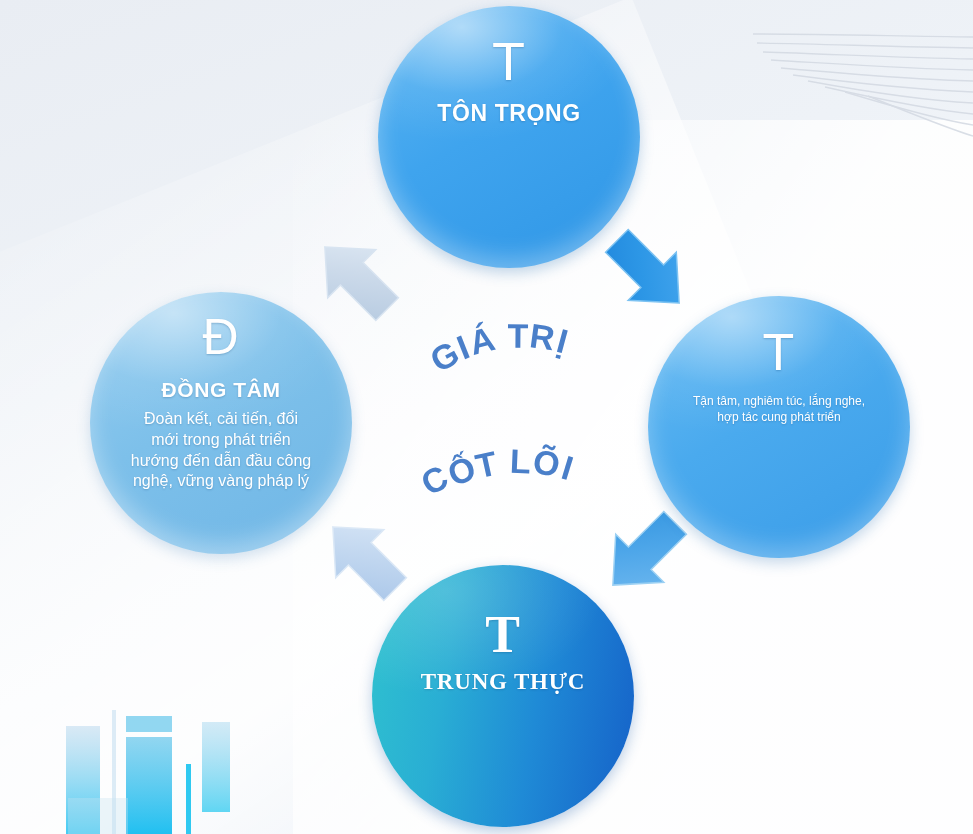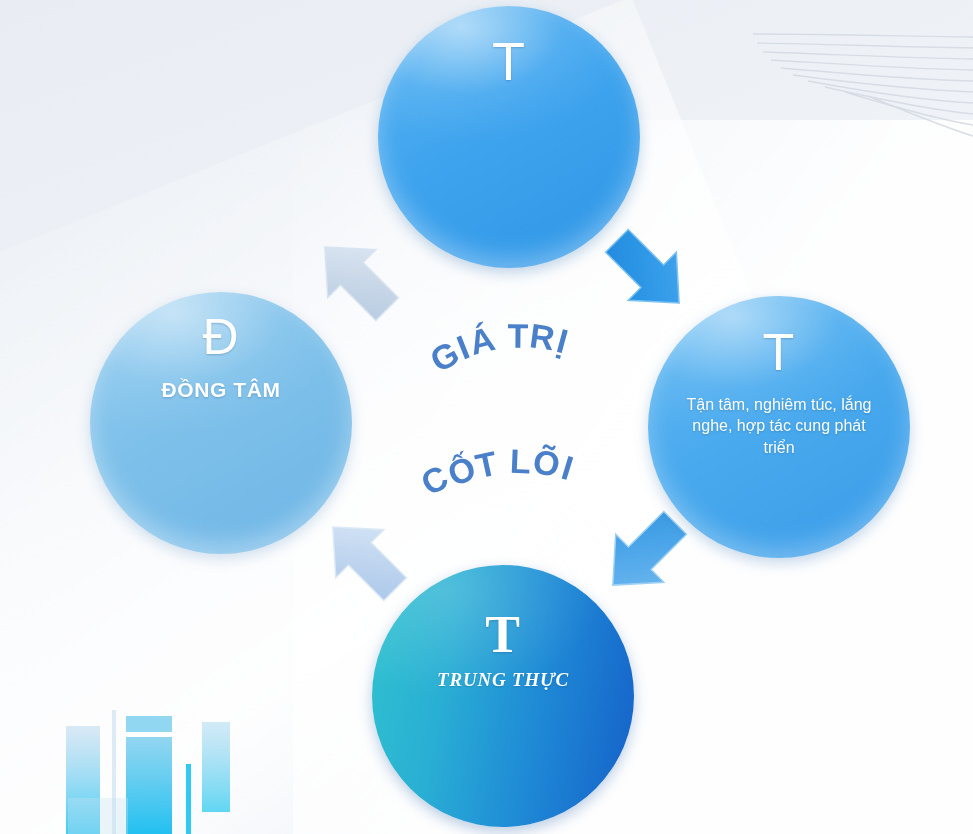--- a/index.html
+++ b/index.html
@@ -109,21 +109,21 @@
     width: 262px;
     height: 262px;
     background:
       radial-gradient(ellipse 120% 80% at 32% 8%, rgba(255,255,255,0.5) 0%, rgba(255,255,255,0.06) 34%, rgba(255,255,255,0) 56%),
       linear-gradient(150deg, #68bcf3 0%, #4aaaee 45%, #3a9ce8 100%);
     box-shadow: 0 5px 14px rgba(40, 110, 175, 0.26), inset 0 -10px 22px rgba(255,255,255,0.28);
     padding-top: 30px;
   }
   #circle-trach-nhiem .letter { font-size: 52px; margin-bottom: 16px; }
   #circle-trach-nhiem .vtitle { font-size: 22px; margin-bottom: 9px; }
-  #circle-trach-nhiem .vdesc { font-size: 16px; line-height: 1.33; max-width: 195px; }
+  #circle-trach-nhiem .vdesc { font-size: 12px; line-height: 1.33; max-width: 195px; }
 
   
   #circle-dong-tam {
     left: 90px;
     top: 292px;
     width: 262px;
     height: 262px;
     background:
       radial-gradient(ellipse 120% 80% at 32% 8%, rgba(255,255,255,0.5) 0%, rgba(255,255,255,0.07) 34%, rgba(255,255,255,0) 58%),
       linear-gradient(150deg, #95cdf0 0%, #7dc0ea 45%, #6fb6e6 100%);
@@ -141,21 +141,21 @@
     width: 262px;
     height: 262px;
     background:
       radial-gradient(ellipse 120% 80% at 28% 10%, rgba(255,255,255,0.18) 0%, rgba(255,255,255,0) 50%),
       linear-gradient(100deg, #2fc2cf 0%, #29aed4 30%, #1f8ad6 62%, #1560c8 100%);
     box-shadow: 0 5px 14px rgba(25, 90, 165, 0.30);
     font-family: "Liberation Serif", serif;
     padding-top: 44px;
   }
   #circle-trung-thuc .letter { font-size: 52px; font-weight: bold; margin-bottom: 8px; font-family: "Liberation Serif", serif; }
-  #circle-trung-thuc .vtitle { font-size: 19px; margin-bottom: 6px; letter-spacing: 0.8px; font-family: "Liberation Serif", serif; font-style: italic; }
+  #circle-trung-thuc .vtitle { font-size: 23px; margin-bottom: 6px; letter-spacing: 0.8px; font-family: "Liberation Serif", serif; }
   #circle-trung-thuc .vdesc { font-size: 17px; line-height: 1.45; max-width: 210px; font-family: "Liberation Serif", serif; }
 
   
   .center-label {
     position: absolute;
     width: 230px;
     text-align: center;
     color: #4a7fc9;
     font-weight: bold;
     font-size: 34px;
@@ -280,33 +280,35 @@
         <stop offset="100%" stop-color="#dce9f8"></stop>
       </linearGradient>
     </defs>
     <g transform="rotate(-45 48 50)">
       <path d="M48,6 L82,44 L64,44 L64,94 L32,94 L32,44 L14,44 Z" fill="url(#agBL)" stroke="#dbe8f6" stroke-width="1.5"></path>
     </g>
   </svg>
 
   <div id="circle-ton-trong" class="value-circle">
     <div class="letter">T</div>
+    <div class="vtitle">TÔN TRỌNG</div>
   </div>
 
   <div id="circle-trach-nhiem" class="value-circle">
     <div class="letter">T</div>
     <div class="vdesc">Tận tâm, nghiêm túc, lắng nghe, hợp tác cung phát triển</div>
   </div>
 
   <div id="circle-trung-thuc" class="value-circle">
     <div class="letter">T</div>
     <div class="vtitle">TRUNG THỰC</div>
   </div>
 
   <div id="circle-dong-tam" class="value-circle">
     <div class="letter">Đ</div>
     <div class="vtitle">ĐỒNG TÂM</div>
+    <div class="vdesc">Đoàn kết, cải tiến, đổi mới trong phát triển hướng đến dẫn đầu công nghệ, vững vàng pháp lý</div>
   </div>
 
   <div id="center-gia-tri" class="center-label"><span class="ch" style="transform: translateY(0px) rotate(-22deg);">G</span><span class="ch" style="transform: translateY(-6.66667px) rotate(-14.6667deg);">I</span><span class="ch" style="transform: translateY(-10.6667px) rotate(-7.33333deg);">Á</span><span class="ch" style="transform: translateY(-12px) rotate(0deg);">&nbsp;</span><span class="ch" style="transform: translateY(-10.6667px) rotate(7.33333deg);">T</span><span class="ch" style="transform: translateY(-6.66667px) rotate(14.6667deg);">R</span><span class="ch" style="transform: translateY(0px) rotate(22deg);">Ị</span></div>
   <div id="center-cot-loi" class="center-label"><span class="ch" style="transform: translateY(0px) rotate(-22deg);">C</span><span class="ch" style="transform: translateY(-6.66667px) rotate(-14.6667deg);">Ố</span><span class="ch" style="transform: translateY(-10.6667px) rotate(-7.33333deg);">T</span><span class="ch" style="transform: translateY(-12px) rotate(0deg);">&nbsp;</span><span class="ch" style="transform: translateY(-10.6667px) rotate(7.33333deg);">L</span><span class="ch" style="transform: translateY(-6.66667px) rotate(14.6667deg);">Õ</span><span class="ch" style="transform: translateY(0px) rotate(22deg);">I</span></div>
 
 </div>
 
 </body></html>

